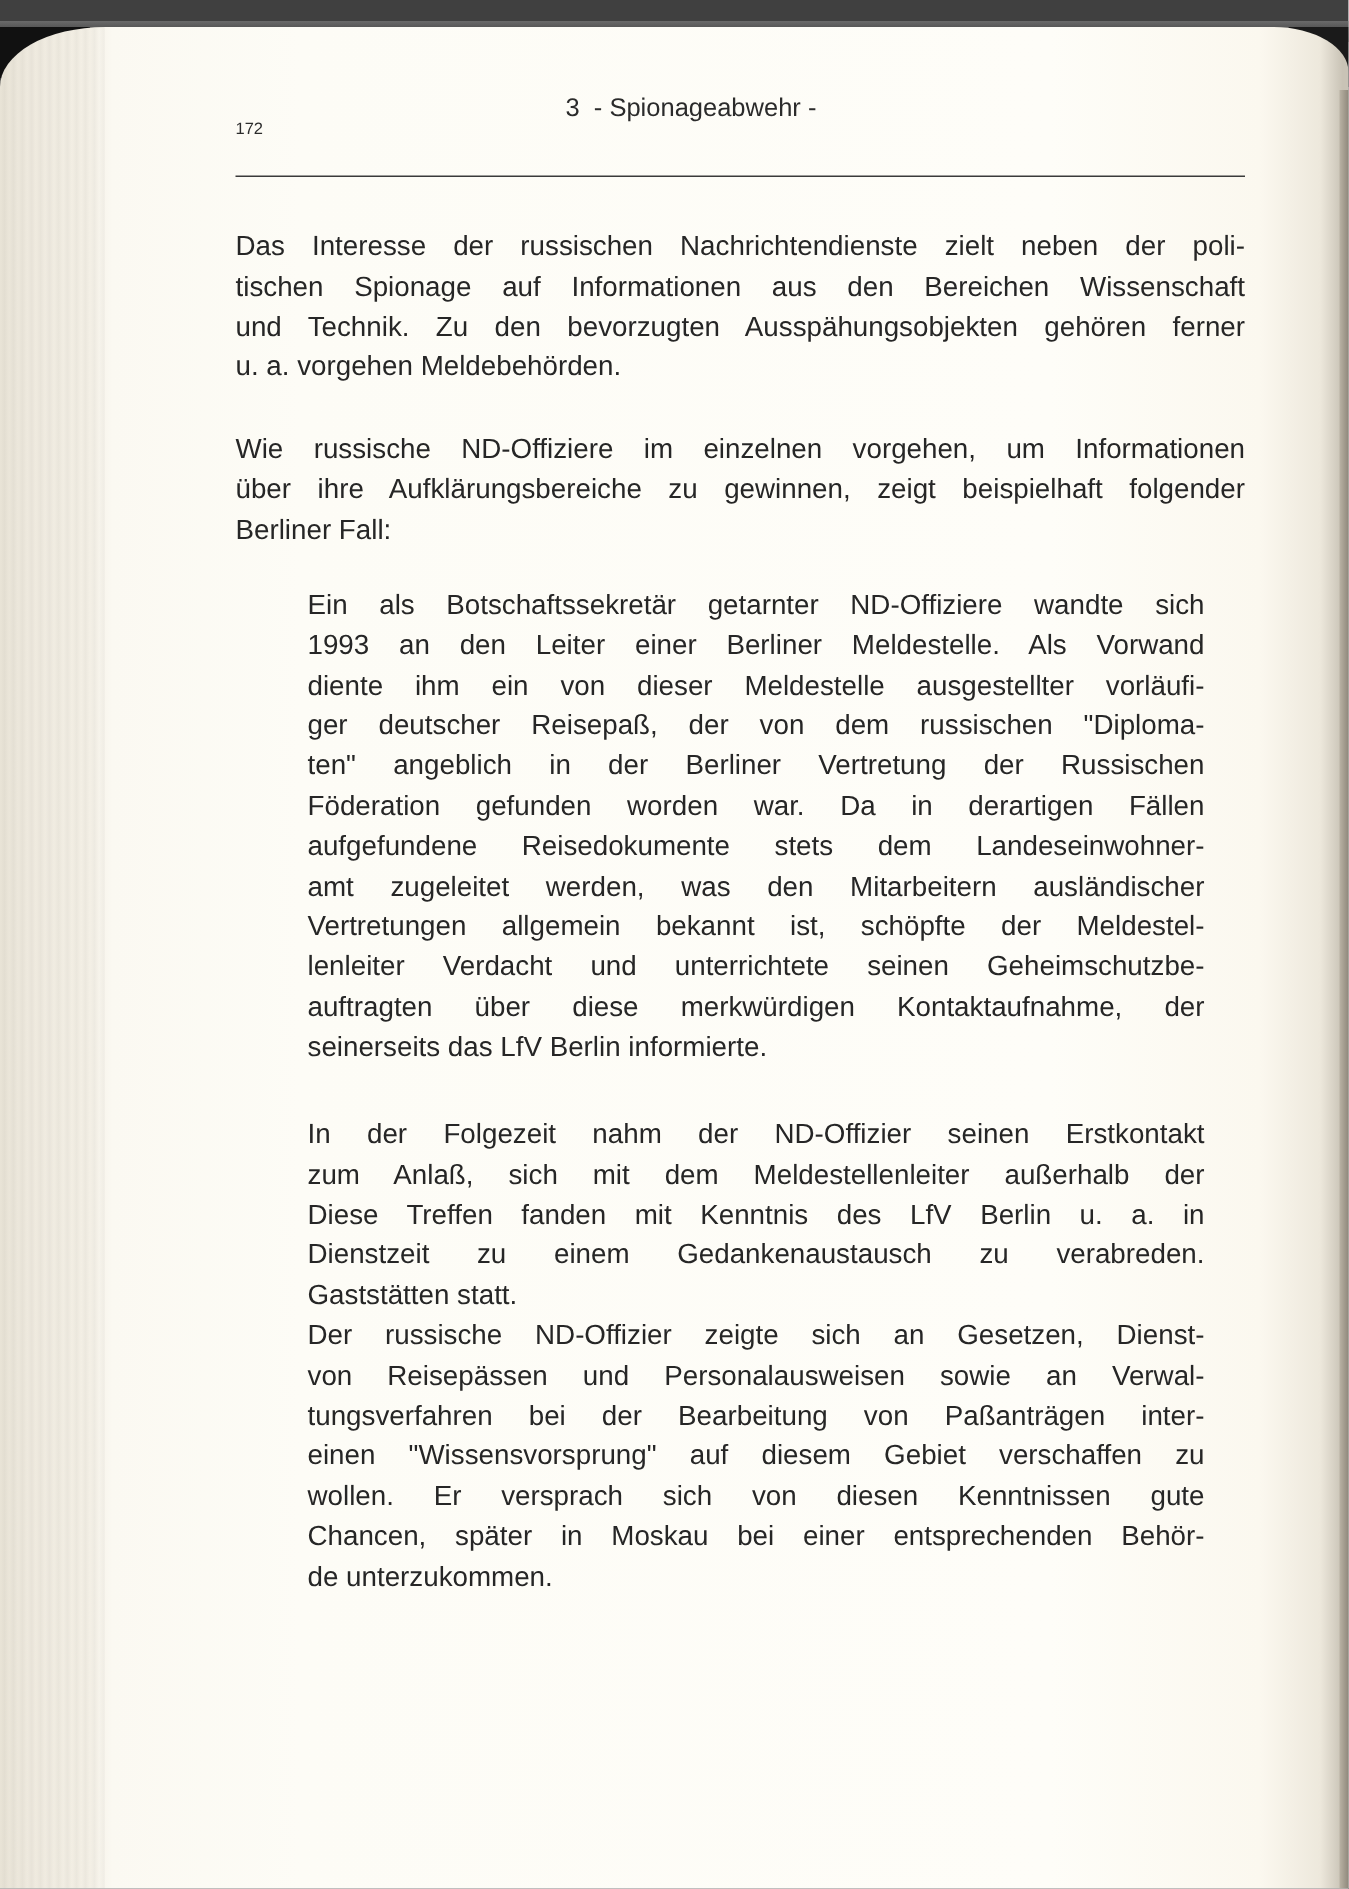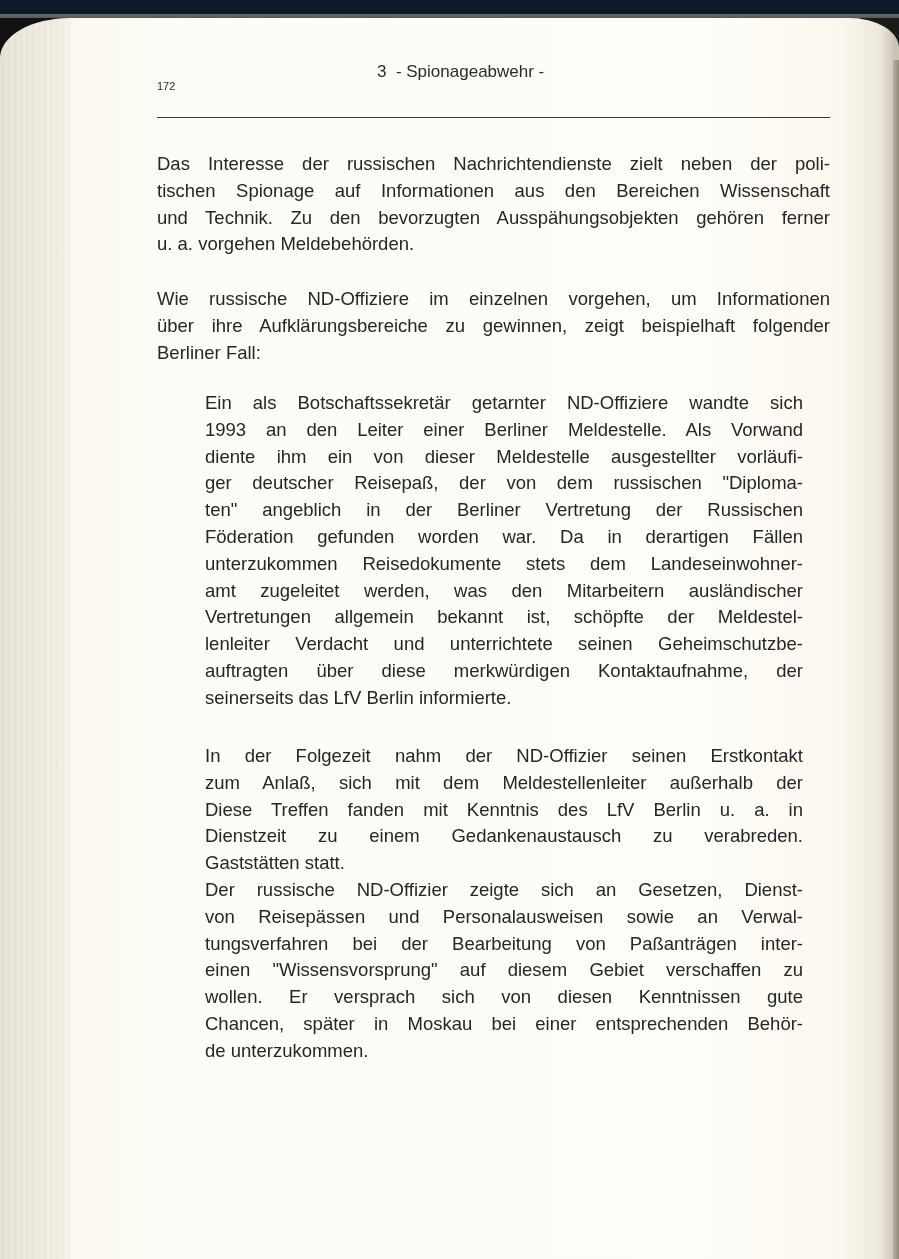--- a/index.html
+++ b/index.html
@@ -8,21 +8,21 @@
       width: 899px;
       height: 1259px;
       overflow: hidden;
       background: #ffffff;
       font-family: "Liberation Sans", sans-serif;
     }
     .scan {
       position: relative;
       width: 899px;
       height: 1259px;
-      background: #0f172a;
+      background: #404040;
     }
     .top-shadow {
       position: absolute;
       left: 0; top: 14px;
       width: 899px; height: 14px;
       background: linear-gradient(to bottom, #6a6a6a, #2a2a2a);
     }
     .page {
       position: absolute;
       left: 0; top: 18px;
@@ -129,21 +129,21 @@
       <span class="line last">Berliner Fall:</span>
     </div>
 
     <div class="text quote-1">
       <span class="line">Ein als Botschaftssekretär getarnter ND-Offiziere wandte sich</span>
       <span class="line">1993 an den Leiter einer Berliner Meldestelle. Als Vorwand</span>
       <span class="line">diente ihm ein von dieser Meldestelle ausgestellter vorläufi-</span>
       <span class="line">ger deutscher Reisepaß, der von dem russischen "Diploma-</span>
       <span class="line">ten" angeblich in der Berliner Vertretung der Russischen</span>
       <span class="line">Föderation gefunden worden war. Da in derartigen Fällen</span>
-      <span class="line">unterzukommen Reisedokumente stets dem Landeseinwohner-</span>
+      <span class="line">aufgefundene Reisedokumente stets dem Landeseinwohner-</span>
       <span class="line">amt zugeleitet werden, was den Mitarbeitern ausländischer</span>
       <span class="line">Vertretungen allgemein bekannt ist, schöpfte der Meldestel-</span>
       <span class="line">lenleiter Verdacht und unterrichtete seinen Geheimschutzbe-</span>
       <span class="line">auftragten über diese merkwürdigen Kontaktaufnahme, der</span>
       <span class="line last">seinerseits das LfV Berlin informierte.</span>
     </div>
 
     <div class="text quote-2">
       <span class="line">In der Folgezeit nahm der ND-Offizier seinen Erstkontakt</span>
       <span class="line">zum Anlaß, sich mit dem Meldestellenleiter außerhalb der</span>

